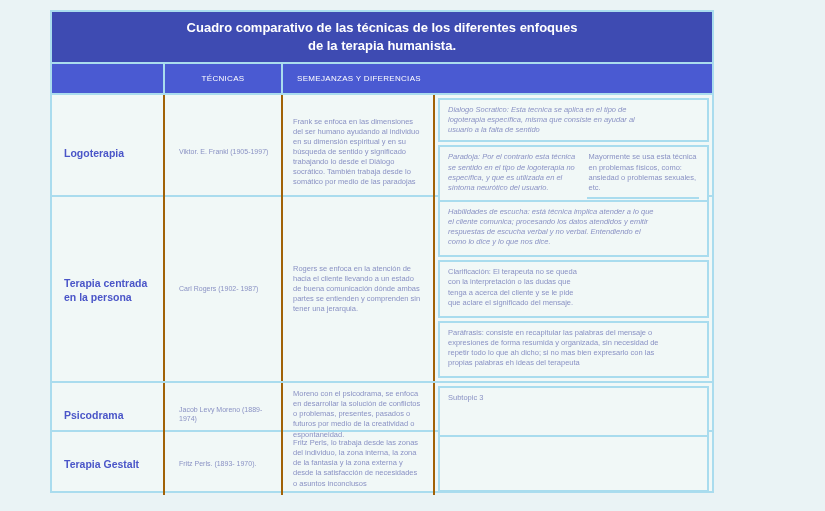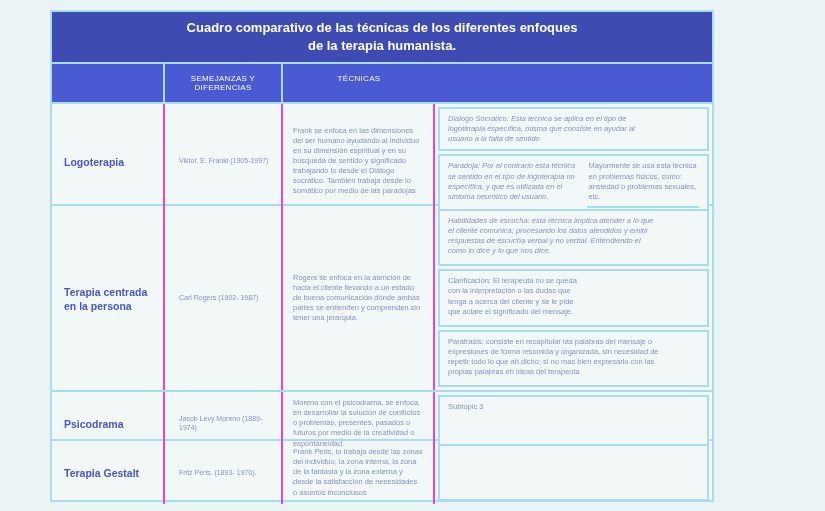--- a/index.html
+++ b/index.html
@@ -34,21 +34,21 @@
   .grid-row:last-child{border-bottom:none;}
   .hrow{background:#4a5ad2;}
   .hcell{
     color:#ffffff;font-size:8px;letter-spacing:.3px;
     padding:10px 3px;text-align:center;
     border-right:2px solid #aadcee;
     box-sizing:border-box;
   }
   .hcell:last-child{border-right:none;}
   .cell{
-    border-right:2px solid #d946ef;
+    border-right:2px solid #a16207;
     box-sizing:border-box;
     display:flex;
   }
   .cell:last-child{border-right:none;}
   .label-cell{
     align-items:center;
     padding:8px 8px 6px 12px;
     color:#4a55c8;font-weight:bold;font-size:10.5px;line-height:1.35;
   }
   .author-cell{
@@ -93,22 +93,22 @@
 <body>
 
 <div class="board">
 
   <div class="title">
     <div class="inner">Cuadro comparativo de las técnicas de los diferentes enfoques de la terapia humanista.</div>
   </div>
 
   <div class="grid-row hrow">
     <div class="hcell"></div>
+    <div class="hcell">TÉCNICAS</div>
     <div class="hcell">SEMEJANZAS Y DIFERENCIAS</div>
-    <div class="hcell">TÉCNICAS</div>
   </div>
 
   <div class="grid-row r1">
     <div class="cell label-cell">Logoterapia</div>
     <div class="cell author-cell">Viktor. E. Frankl (1905-1997)</div>
     <div class="cell sim-cell">Frank se enfoca en las dimensiones del ser humano ayudando al individuo en su dimensión espiritual y en su búsqueda de sentido y significado trabajando lo desde el Diálogo socrático. También trabaja desde lo somático por medio de las paradojas</div>
     <div class="cell tech-cell">
       <div class="tbox">
         <div class="main italic">Dialogo Socratico: Esta tecnica se aplica en el tipo de logoterapia específica, misma que consiste en ayudar al usuario a la falta de sentido</div>
       </div>
@@ -143,21 +143,21 @@
     <div class="cell tech-cell">
       <div class="tbox">
         <div class="main">Subtopic 3</div>
       </div>
     </div>
   </div>
 
   <div class="grid-row r4">
     <div class="cell label-cell">Terapia Gestalt</div>
     <div class="cell author-cell">Fritz Perls. (1893- 1970).</div>
-    <div class="cell sim-cell">Frank Perls, lo trabaja desde las zonas del individuo, la zona interna, la zona de la fantasia y la zona externa y desde la satisfacción de necesidades o asuntos inconclusos</div>
+    <div class="cell sim-cell">Fritz Perls, lo trabaja desde las zonas del individuo, la zona interna, la zona de la fantasia y la zona externa y desde la satisfacción de necesidades o asuntos inconclusos</div>
     <div class="cell tech-cell">
       <div class="tbox">
         <div class="main"></div>
       </div>
     </div>
   </div>
 
 </div>
 
 </body></html>

